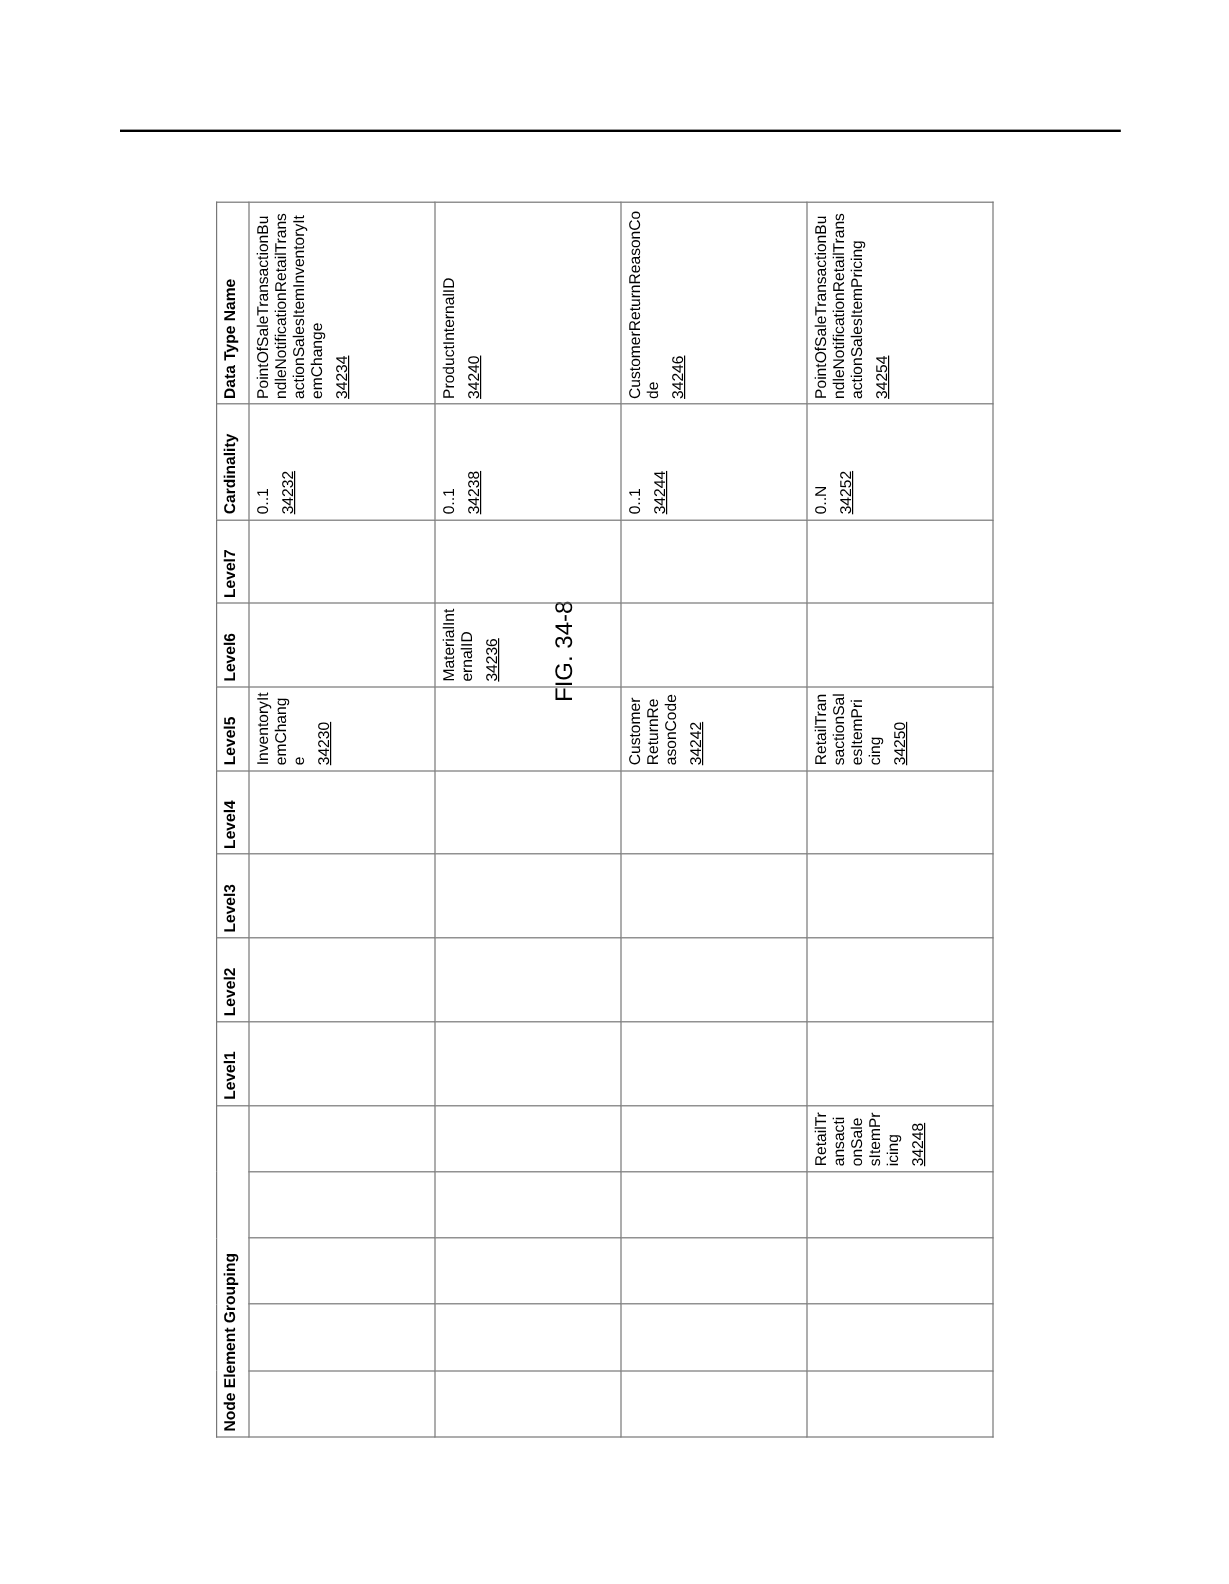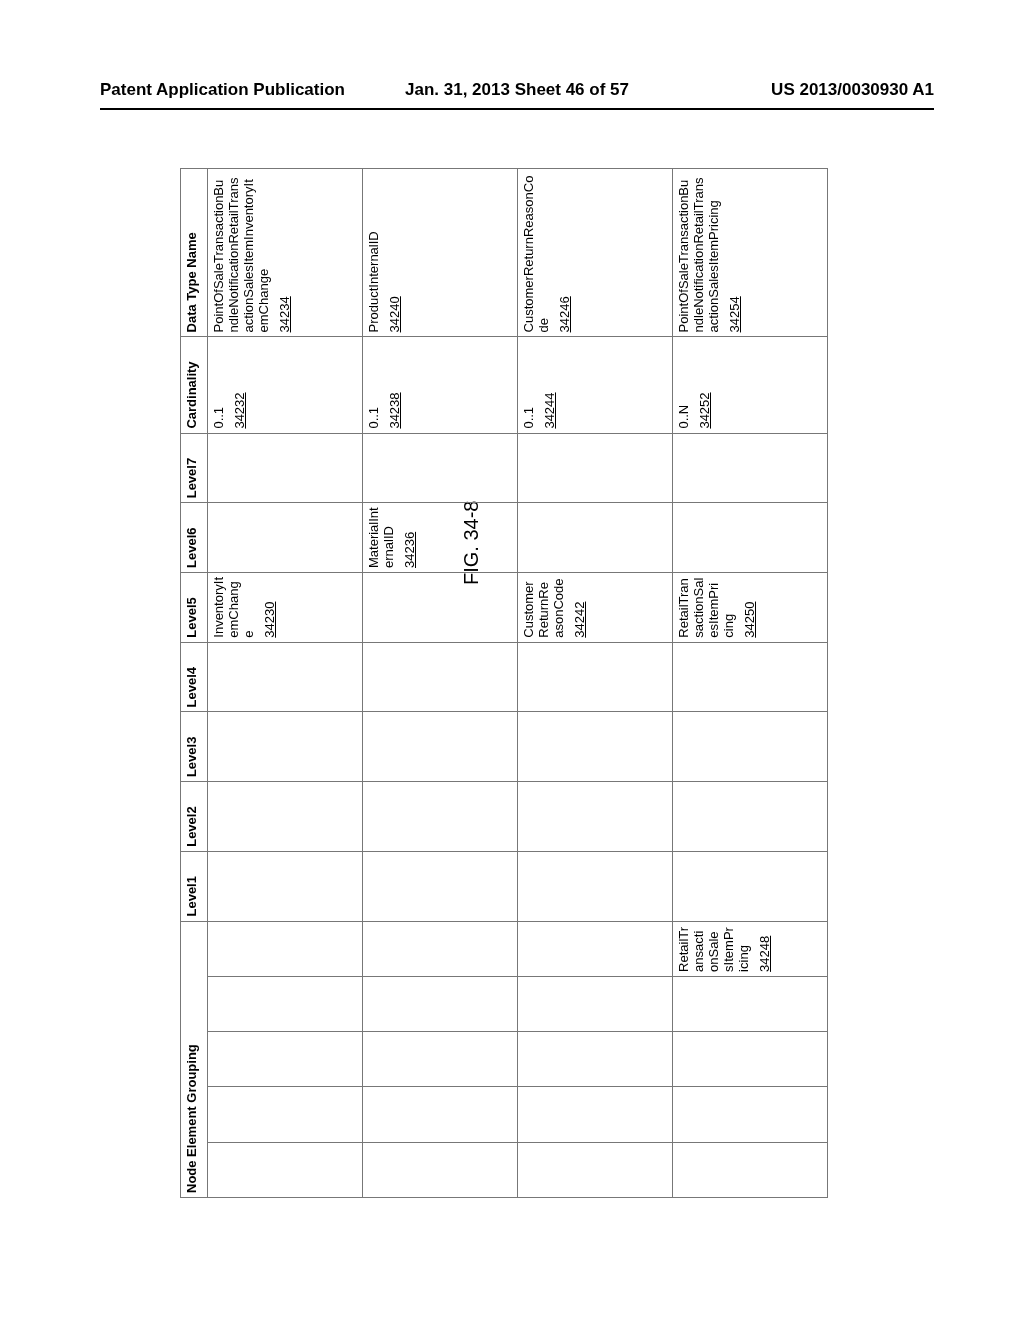--- a/index.html
+++ b/index.html
@@ -82,25 +82,20 @@
   .ref {
     text-decoration: underline;
     display: block;
     margin-top: 6px;
   }
 </style>
 </head>
 <body>
 
 <div class="page">
-  <div class="header">
-    <span class="left">Patent Application Publication</span>
-    <span class="center">Jan. 31, 2013  Sheet 46 of 57</span>
-    <span class="right">US 2013/0030930 A1</span>
-  </div>
   <div class="rule"></div>
 
   <div class="figlabel">FIG. 34-8</div>
 
   <div class="tablewrap">
     <table class="schema">
       <colgroup>
         <col class="neg-narrow">
           <col class="neg-narrow">
           <col class="neg-narrow">

